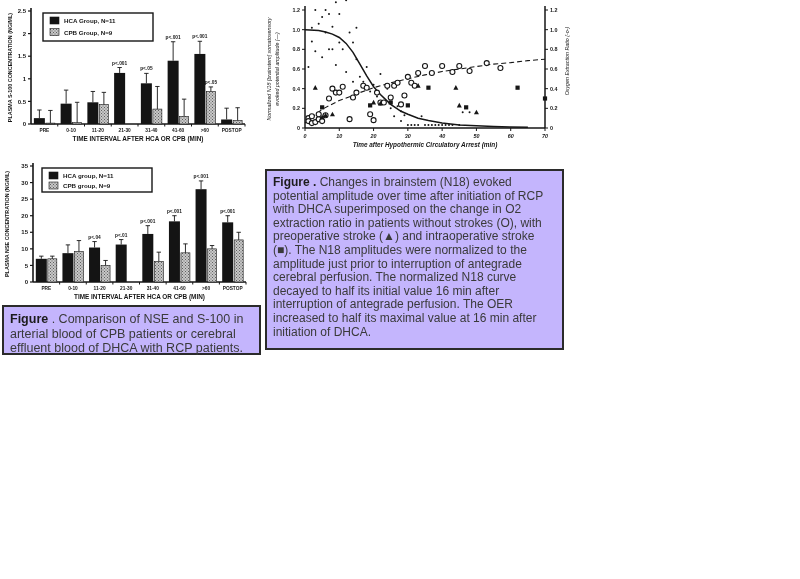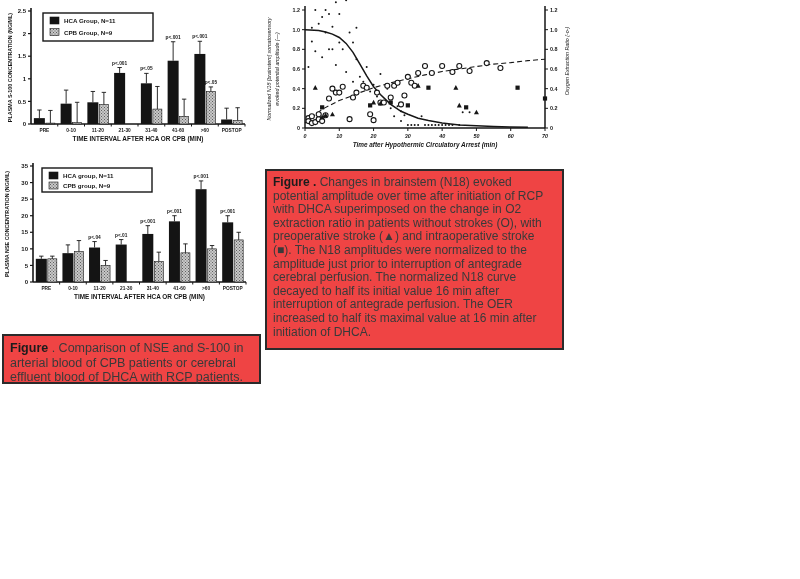--- a/index.html
+++ b/index.html
@@ -3,24 +3,24 @@
 <meta charset="utf-8">
 <style>
   html,body{margin:0;padding:0;background:#fff;}
   .page{position:relative;width:800px;height:579px;background:#ffffff;overflow:hidden;
         font-family:"Liberation Sans", sans-serif;}
   figure{margin:0;padding:0;position:absolute;}
   .chart-s100{left:5px;top:2px;width:252px;height:156px;}
   .chart-scatter{left:262px;top:0px;width:315px;height:158px;}
   .chart-nse{left:2px;top:160px;width:256px;height:146px;}
   .chart-s100 svg,.chart-nse svg,.chart-scatter svg{display:block;width:100%;height:100%;}
-  .caption{position:absolute;border:2px solid #2b2b2b;background:#ef4444;color:#3a3a3a;
+  .caption{position:absolute;border:2px solid #2b2b2b;background:#c4b5fd;color:#3a3a3a;
            font-size:12.5px;line-height:14.5px;}
   .caption .cap-bold{font-weight:bold;color:#1c1c1c;}
-  .caption-left{left:2px;top:305px;width:243px;height:36px;padding:5px 6px;margin-top:29px;}
+  .caption-left{left:2px;top:305px;width:243px;height:36px;padding:5px 6px;}
   .caption-right{left:265px;top:169px;width:283px;height:167px;padding:5px 6px;font-size:12px;line-height:13.6px;}
 </style>
 </head>
 <body>
 
 <div class="page">
 
   <figure class="chart-s100">
     <svg id="chart-s100" viewBox="0 0 252 156">
         <defs>

